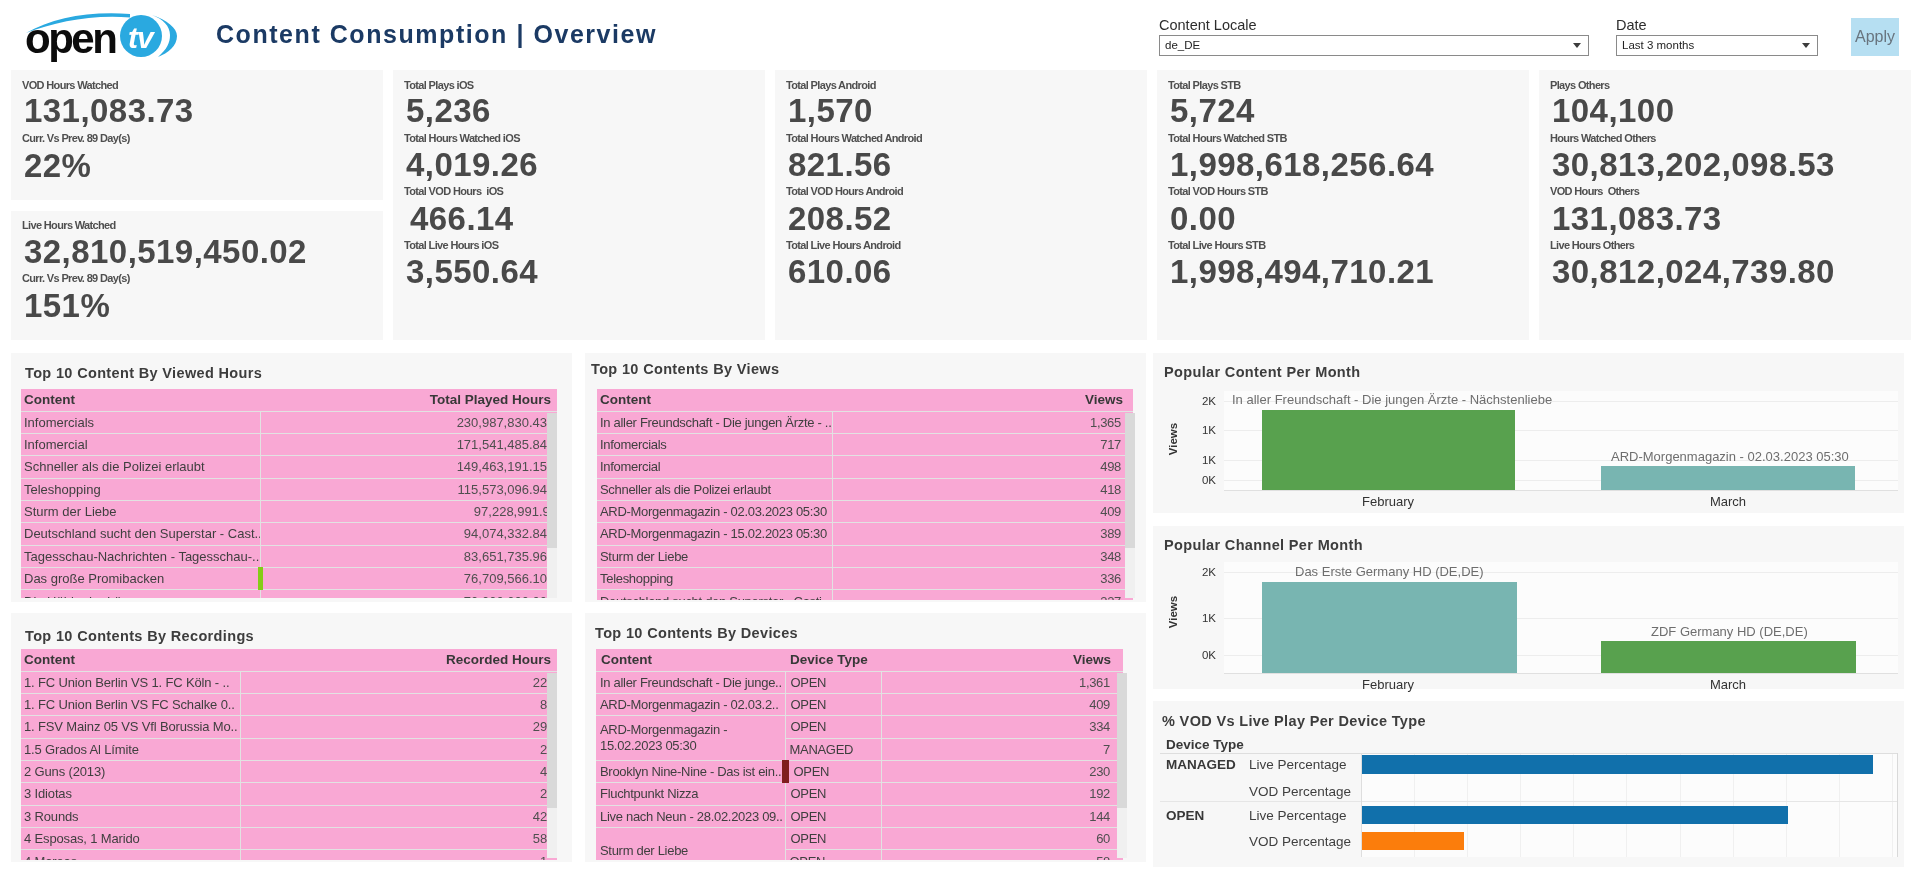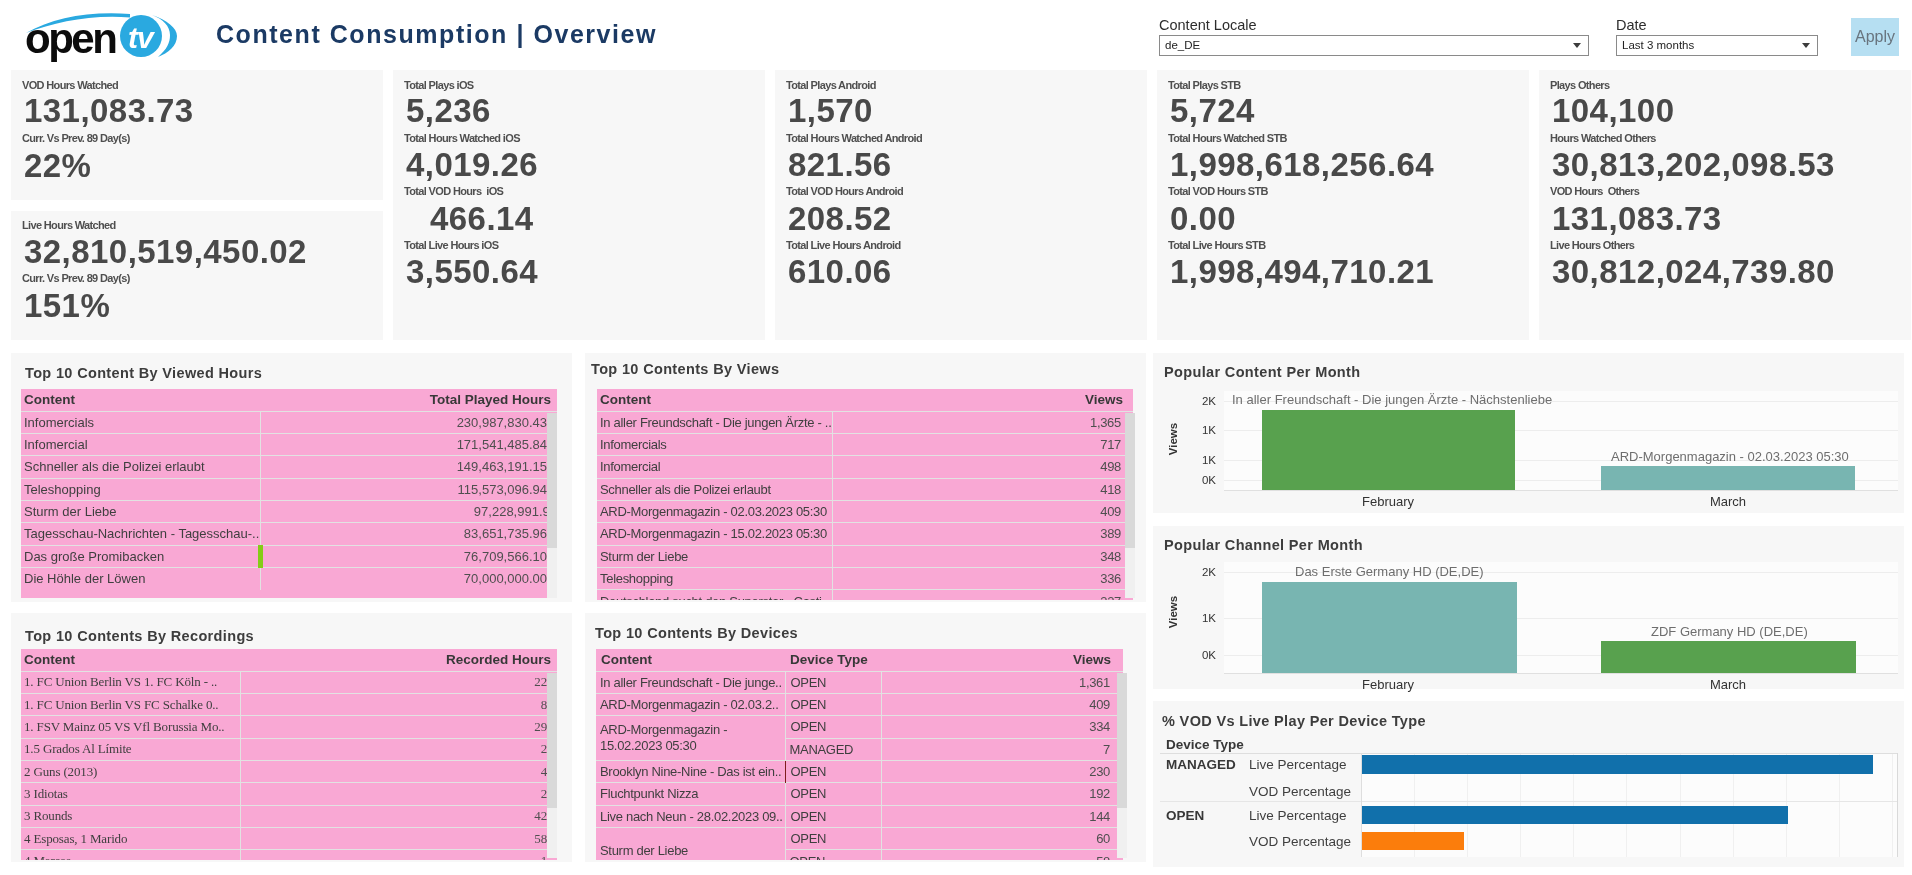--- a/index.html
+++ b/index.html
@@ -17,21 +17,21 @@
 .sb{position:absolute;background:#f0f0f0;}
 .sbt{position:absolute;background:#d9d9d9;}
 .bar{position:absolute;}
 .axlab{position:absolute;font-size:11.5px;color:#333;white-space:nowrap;line-height:14px;}
 .xlab{position:absolute;font-size:13px;color:#333;white-space:nowrap;line-height:16px;text-align:center;}
 .blab{position:absolute;font-size:13px;color:#6e6e6e;white-space:nowrap;line-height:16px;}
 .views{position:absolute;font-weight:bold;font-size:11.5px;color:#333;transform:rotate(-90deg);transform-origin:center;white-space:nowrap;}
 .gl{position:absolute;background:#ededed;}
 .t2 td{letter-spacing:-0.3px;}
 .t3 td{letter-spacing:-0.3px;}
-.t4 td{letter-spacing:-0.15px;font-family:Liberation Serif, serif;}
+.t4 td{letter-spacing:-0.15px;}
 .ctxt{position:absolute;font-size:13.5px;color:#3f3f3f;white-space:nowrap;line-height:17px;}
 </style></head><body>
 
 <svg class="abs" style="left:18px;top:3px;" width="180" height="64" viewBox="0 0 180 64">
  <path d="M8,30 C35,15 70,8 112,11 L112,14.5 C72,11.5 38,19 8,30 Z" fill="#2aa9e0"></path>
  <path d="M134,12 C149,17 159,25 159,33 C159,43 150,50 140,54 C149,46 152,40 152,32 C152,23 145,16 134,12 Z" fill="#2aa9e0"></path>
  <text x="7" y="50" font-size="42" font-weight="bold" letter-spacing="-2.5" fill="#0c0c0c">open</text>
  <circle cx="123" cy="33" r="21" fill="#2aa9e0"></circle>
  <text x="110" y="45" font-size="30" font-weight="bold" font-style="italic" fill="#ffffff" letter-spacing="-1">tv</text>
 </svg>
@@ -54,21 +54,21 @@
 <div class="knum" style="left:24px;top:149px;">22%</div>
 <div class="klabel" style="left:22px;top:217px;">Live Hours Watched</div>
 <div class="knum" style="left:24px;top:235px;">32,810,519,450.02</div>
 <div class="klabel" style="left:22px;top:270px;">Curr. Vs Prev. 89 Day(s)</div>
 <div class="knum" style="left:24px;top:289px;">151%</div>
 <div class="klabel" style="left:404px;top:77px;">Total Plays iOS</div>
 <div class="knum" style="left:406px;top:94px;">5,236</div>
 <div class="klabel" style="left:404px;top:130px;">Total Hours Watched iOS</div>
 <div class="knum" style="left:406px;top:148px;">4,019.26</div>
 <div class="klabel" style="left:404px;top:183px;">Total VOD Hours&nbsp; iOS</div>
-<div class="knum" style="left:430px;top:202px;">466.14</div>
+<div class="knum" style="left:410px;top:202px;">466.14</div>
 <div class="klabel" style="left:404px;top:237px;">Total Live Hours iOS</div>
 <div class="knum" style="left:406px;top:255px;">3,550.64</div>
 <div class="klabel" style="left:786px;top:77px;">Total Plays Android</div>
 <div class="knum" style="left:788px;top:94px;">1,570</div>
 <div class="klabel" style="left:786px;top:130px;">Total Hours Watched Android</div>
 <div class="knum" style="left:788px;top:148px;">821.56</div>
 <div class="klabel" style="left:786px;top:183px;">Total VOD Hours Android</div>
 <div class="knum" style="left:788px;top:202px;">208.52</div>
 <div class="klabel" style="left:786px;top:237px;">Total Live Hours Android</div>
 <div class="knum" style="left:788px;top:255px;">610.06</div>
@@ -118,20 +118,24 @@
         </tr>
         <tr class="r" style="height:22.36px;">
           <td style="padding-left:3px;border-right:1px solid #e2e2e2;">Teleshopping</td>
           <td class="v" style="padding-right:10px;">115,573,096.94</td>
         </tr>
         <tr class="r" style="height:22.36px;">
           <td style="padding-left:3px;border-right:1px solid #e2e2e2;">Sturm der Liebe</td>
           <td class="v" style="padding-right:0;">97,228,991.92</td>
         </tr>
         <tr class="r" style="height:22.36px;">
+          <td style="padding-left:3px;border-right:1px solid #e2e2e2;">Deutschland sucht den Superstar - Cast..</td>
+          <td class="v" style="padding-right:10px;">94,074,332.84</td>
+        </tr>
+        <tr class="r" style="height:22.36px;">
           <td style="padding-left:3px;border-right:1px solid #e2e2e2;">Tagesschau-Nachrichten - Tagesschau-..</td>
           <td class="v" style="padding-right:10px;">83,651,735.96</td>
         </tr>
         <tr class="r" style="height:22.36px;">
           <td style="padding-left:3px;border-right:5px solid #84cc16;">Das große Promibacken</td>
           <td class="v" style="padding-right:10px;margin-left:18px;">76,709,566.10</td>
         </tr>
         <tr class="r" style="height:22.36px;">
           <td style="padding-left:3px;border-right:1px solid #e2e2e2;">Die Höhle der Löwen</td>
           <td class="v" style="padding-right:10px;">70,000,000.00</td>
@@ -274,21 +278,21 @@
 <tr class="r" style="height:22.36px;">
           <td rowspan="2" style="padding-left:4px;border-right:1px solid #e2e2e2;white-space:normal;line-height:16px;">ARD-Morgenmagazin - 15.02.2023 05:30</td>
           <td style="padding-left:5px;border-right:1px solid #e2e2e2;">OPEN</td>
           <td class="v" style="padding-right:13px;">334</td>
         </tr>
 <tr style="height:22.36px;">
           <td style="border-top:1px solid #e2e2e2;padding-left:4px;border-right:1px solid #e2e2e2;">MANAGED</td>
           <td class="v" style="border-top:1px solid #e2e2e2;padding-right:13px;">7</td>
         </tr>
 <tr class="r" style="height:22.36px;">
-          <td style="padding-left:4px;border-right:1px solid #7f1d1d;">Brooklyn Nine-Nine - Das ist ein..</td>
+          <td style="padding-left:4px;border-right:7px solid #7f1d1d;">Brooklyn Nine-Nine - Das ist ein..</td>
           <td style="padding-left:5px;border-right:1px solid #e2e2e2;">OPEN</td>
           <td class="v" style="padding-right:13px;">230</td>
         </tr>
 <tr class="r" style="height:22.36px;">
           <td style="padding-left:4px;border-right:1px solid #e2e2e2;">Fluchtpunkt Nizza</td>
           <td style="padding-left:5px;border-right:1px solid #e2e2e2;">OPEN</td>
           <td class="v" style="padding-right:13px;">192</td>
         </tr>
 <tr class="r" style="height:22.36px;">
           <td style="padding-left:4px;border-right:1px solid #e2e2e2;">Live nach Neun - 28.02.2023 09..</td>

